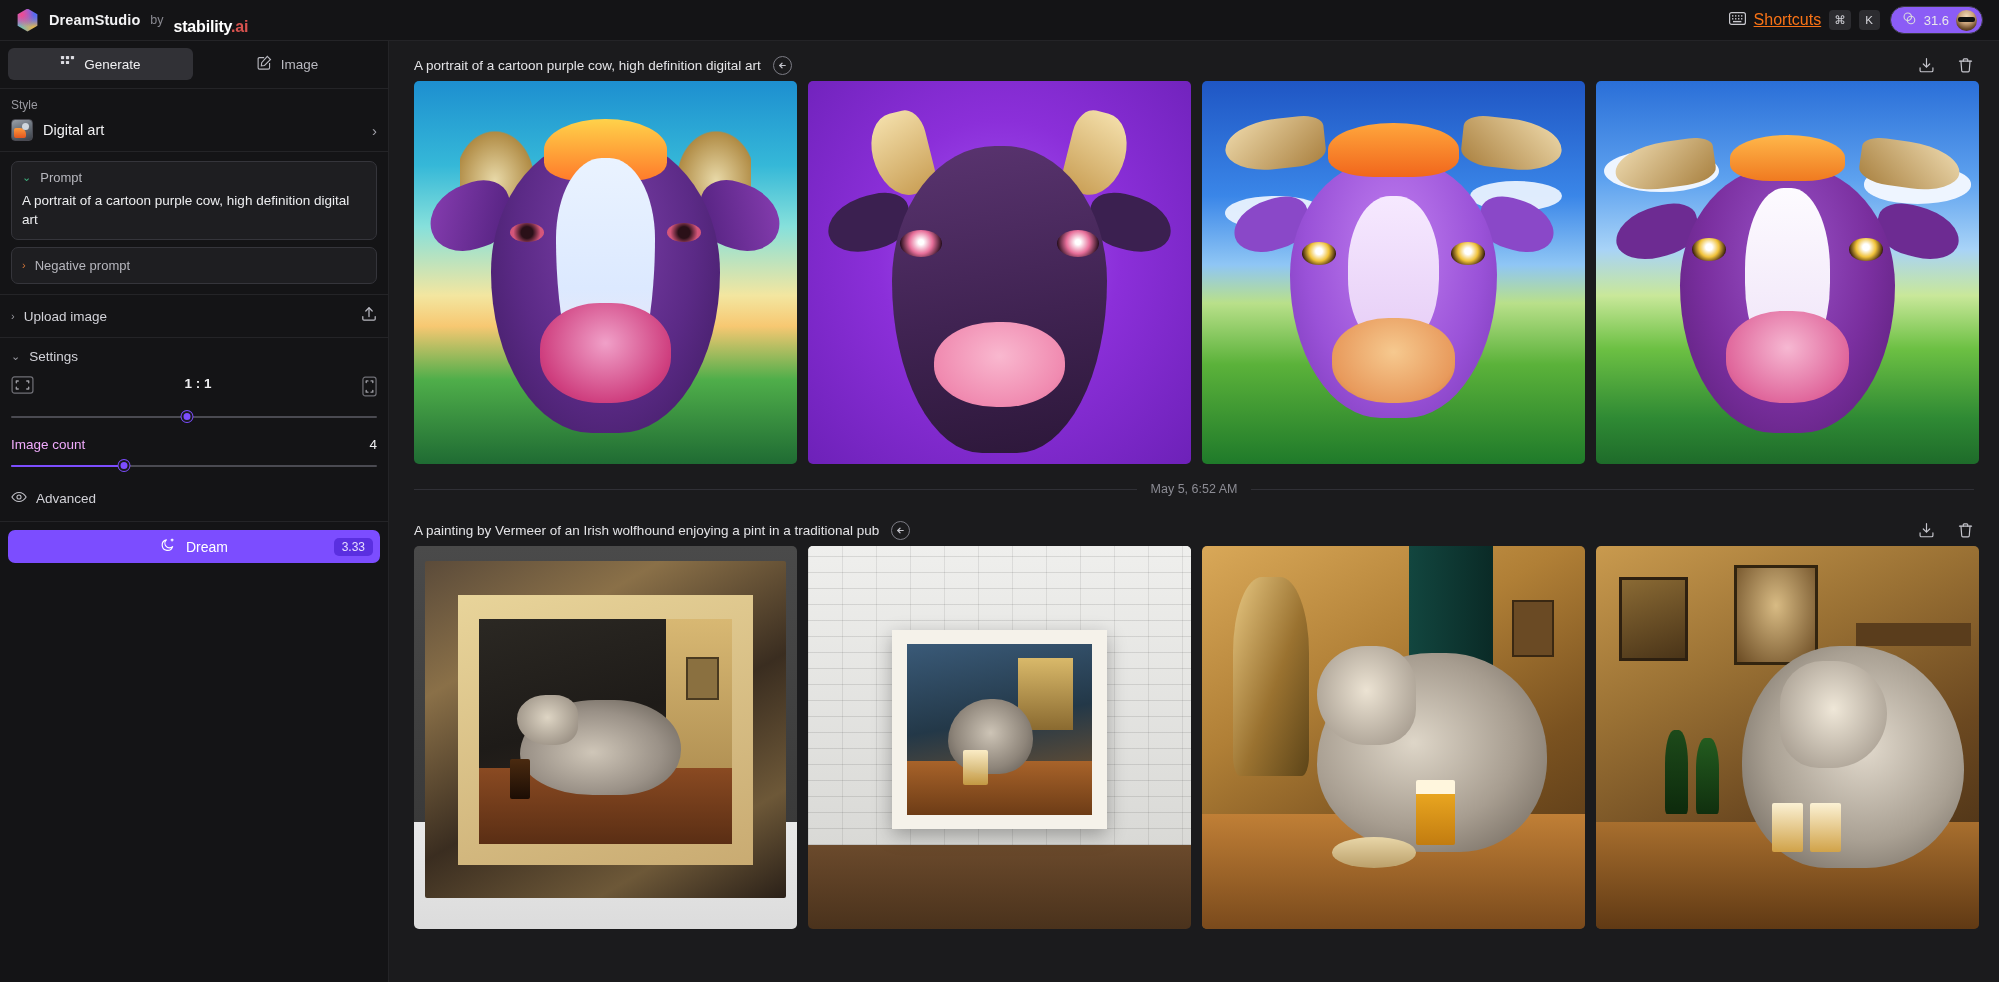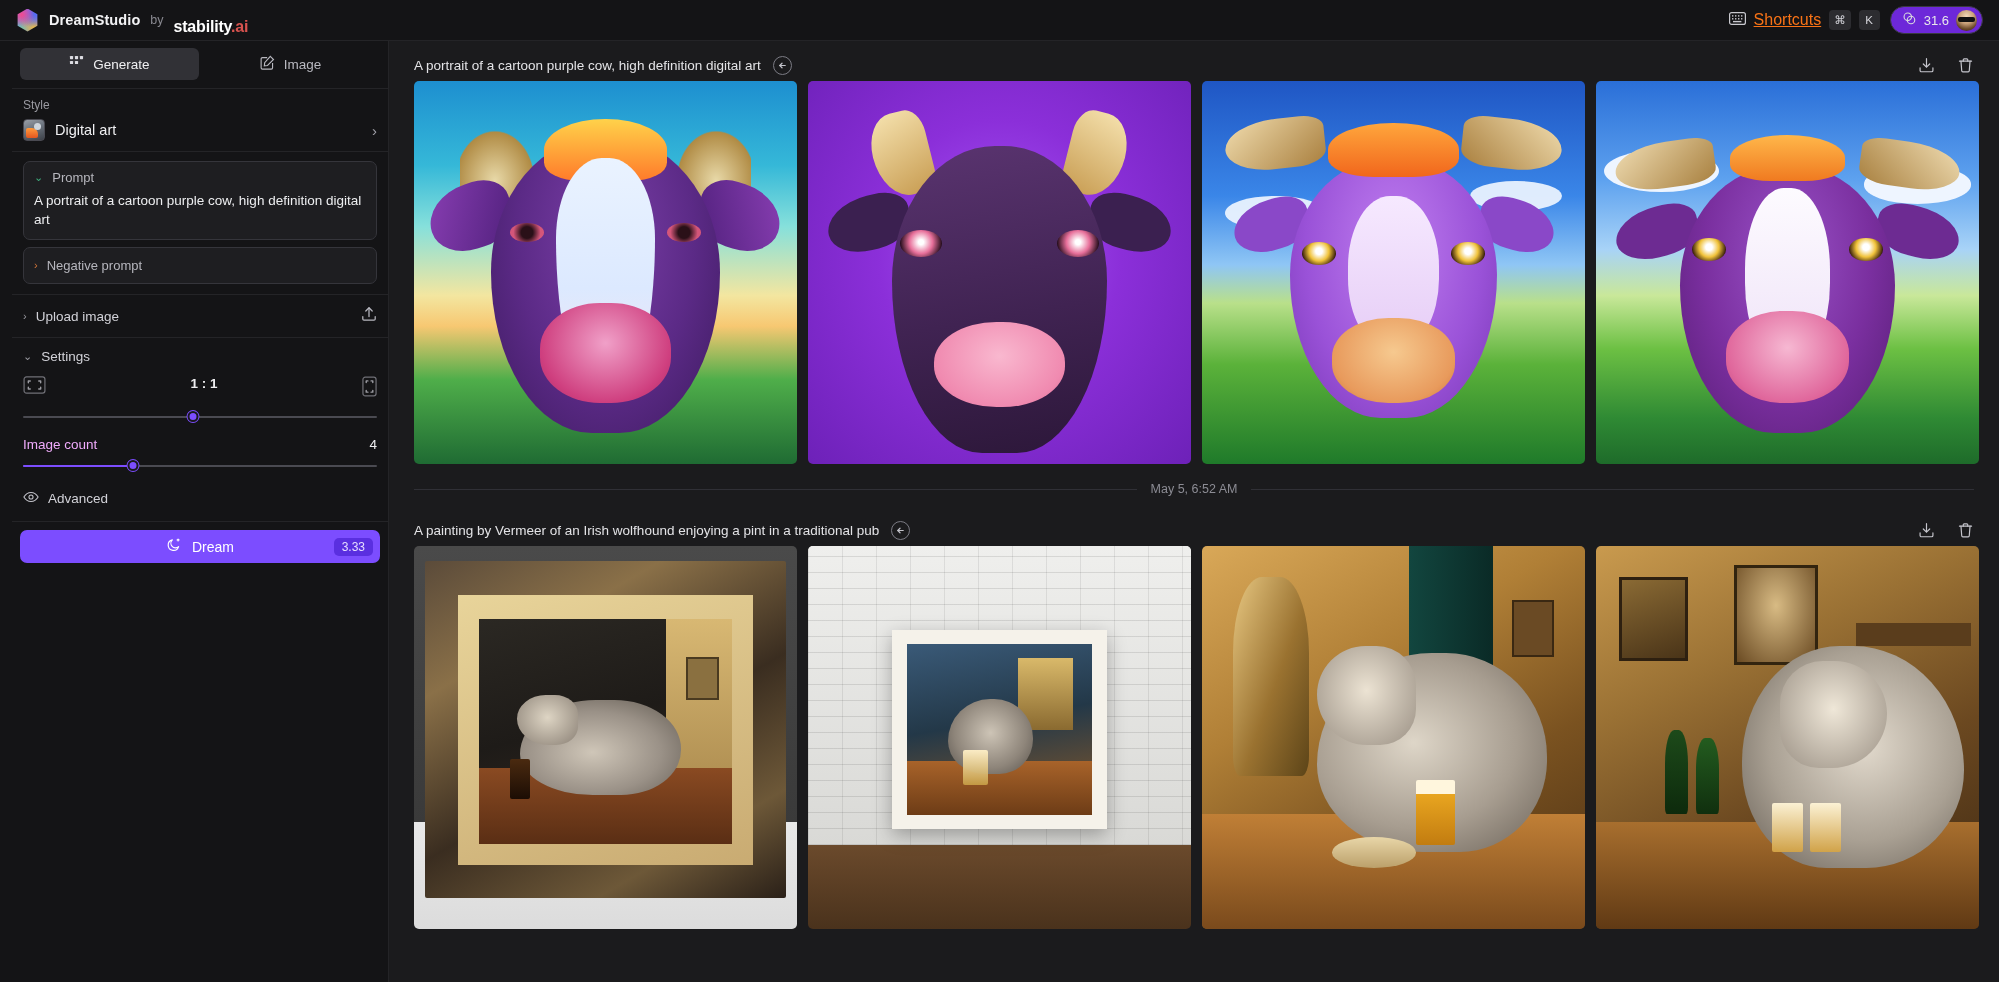--- a/index.html
+++ b/index.html
@@ -43,40 +43,40 @@
   .kbd {
     min-width: 21px; height: 20px; padding: 0 5px;
     background: #2c2c30; border-radius: 4px;
     display: flex; align-items: center; justify-content: center;
     font-size: 11.5px; color: #d4d4da;
   }
   .credits-pill {
     display: flex; align-items: center; gap: 7px;
     height: 28px; padding: 0 5px 0 11px;
     border: 1px solid #3a3a40; border-radius: 999px;
-    background: #6d28d9;
+    background: #8b5cf6;
   }
   .credits-val { font-size: 13px; color: #e8e8ea; font-weight: 500; }
   .avatar {
     width: 21px; height: 21px; border-radius: 50%;
     background:
       radial-gradient(circle at 50% 30%, #f0d8b8 0%, #c8a078 40%, #6b4a2a 70%, #2a1c10 100%);
     position: relative; overflow: hidden; flex: none;
   }
   .avatar::after {
     content: ""; position: absolute; left: 2px; right: 2px; top: 7px; height: 5px;
     background: #111; border-radius: 2px;
   }
   
   .shell { display: flex; height: 941px; width: 100%; }
   
   .sidebar {
     width: 389px; flex: none; background: #141416;
     border-right: 1px solid #242427;
-    display: flex; flex-direction: column; padding-left: 12px;
+    display: flex; flex-direction: column;
   }
   .tabs { display: flex; gap: 2px; padding: 7px 8px 8px 8px; }
   .tab {
     flex: 1; height: 32px; border-radius: 6px;
     display: flex; align-items: center; justify-content: center; gap: 9px;
     font-size: 13.5px; color: #b9b9c0; cursor: pointer;
     border: 1px solid transparent;
   }
   .tab.active { background: #313136; color: #f0f0f2; }
   .section {

